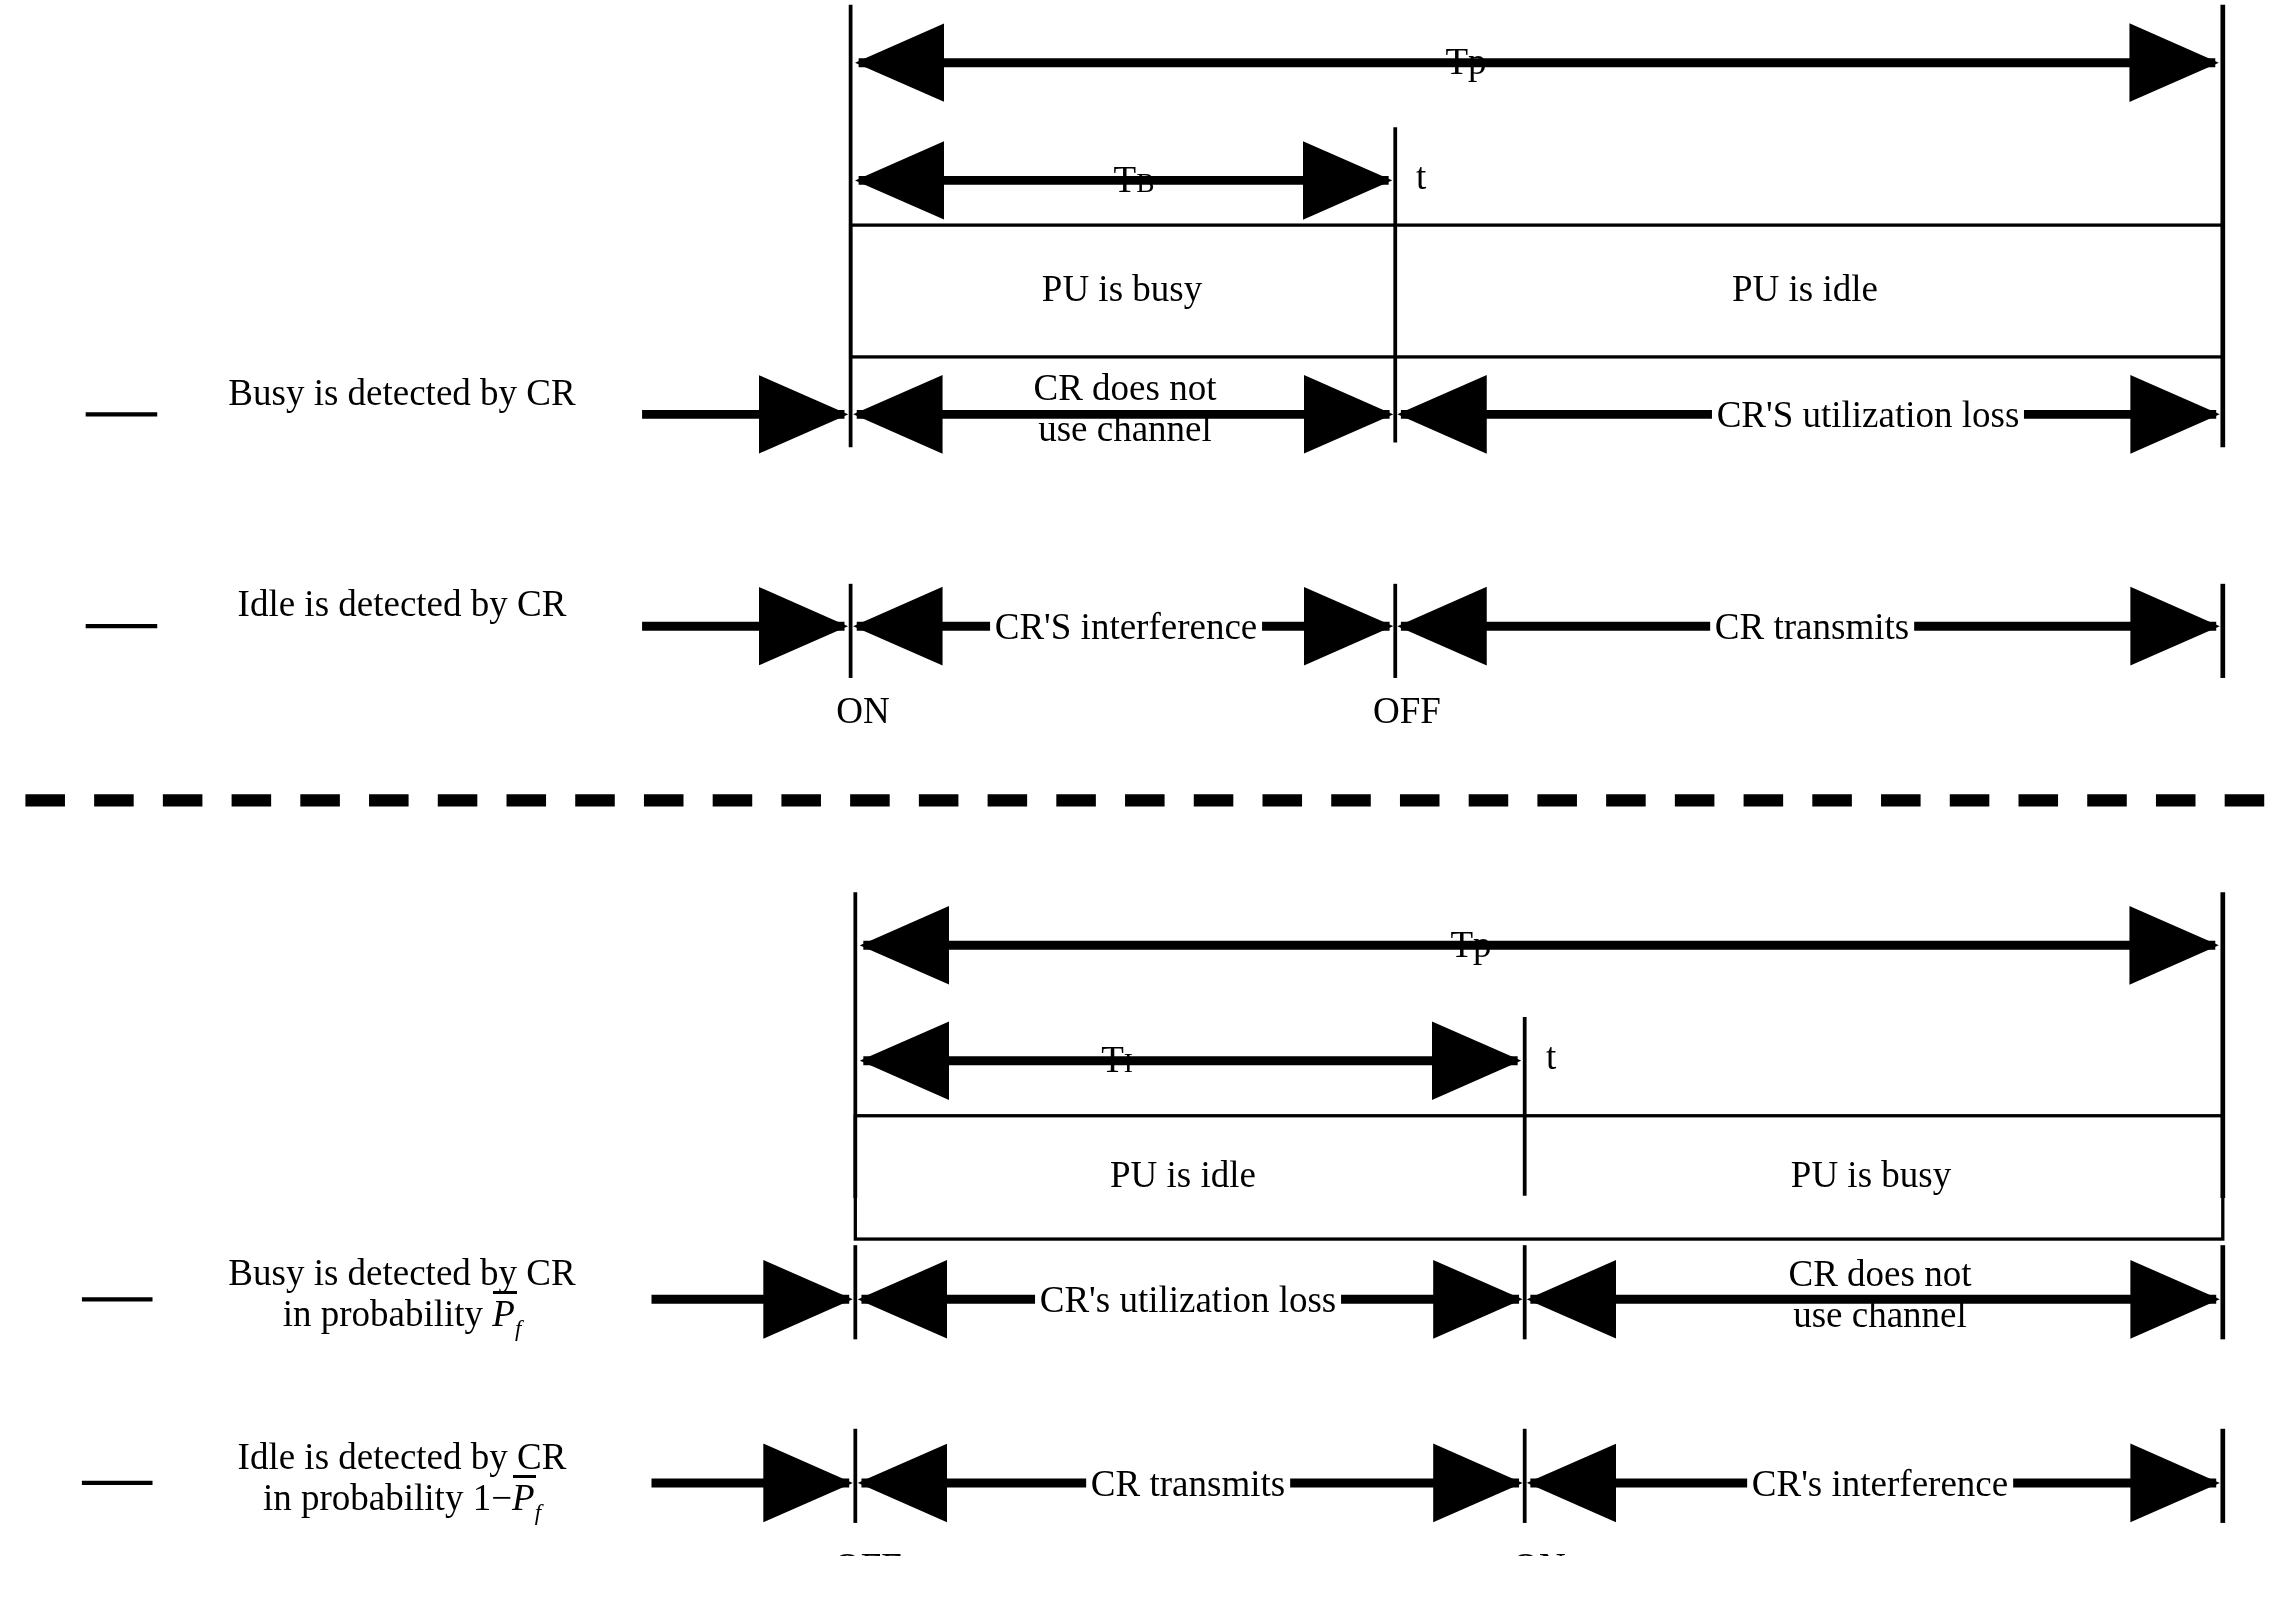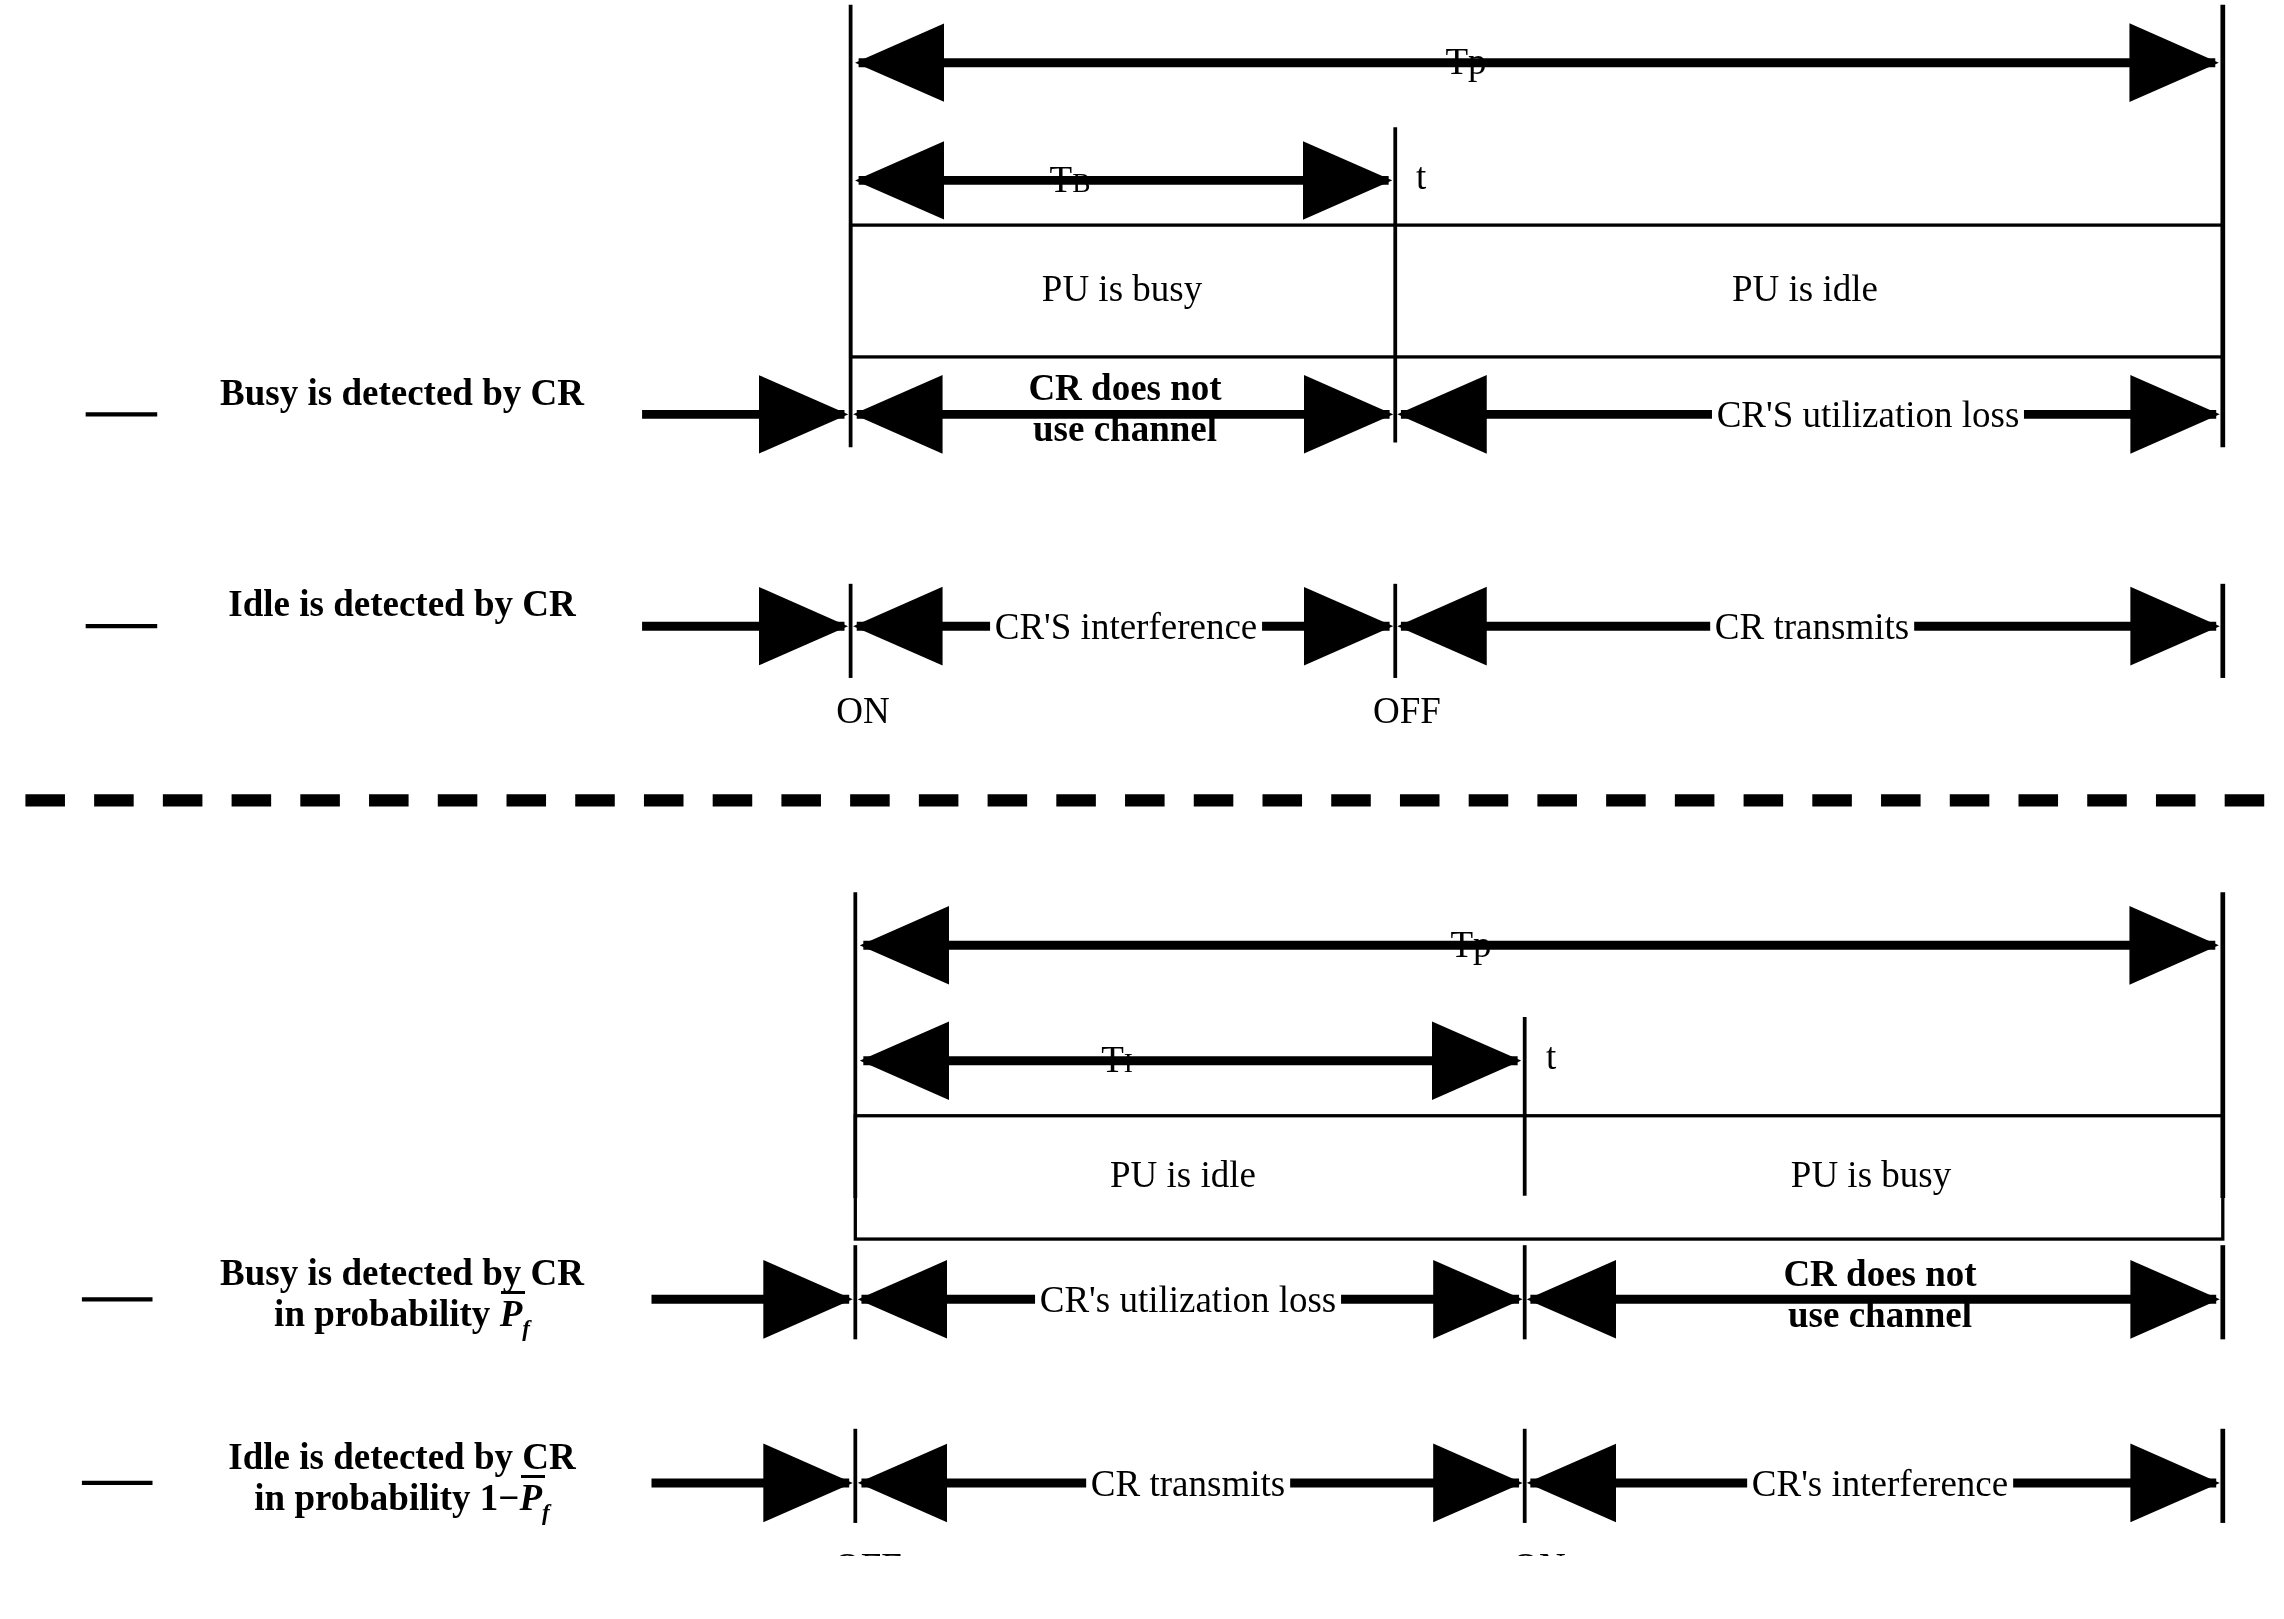--- a/index.html
+++ b/index.html
@@ -6,21 +6,21 @@
   body{font-family:"Liberation Serif","DejaVu Serif",serif;color:#000;}
   #stage{position:relative;width:2284px;height:1556px;background:#fff;overflow:hidden;margin-left:16px;}
   .svgroot{position:absolute;left:0;top:0;width:2284px;height:1620px;}
   .lbl{position:absolute;white-space:nowrap;line-height:1.12;color:#000;}
   .c{transform:translateX(-50%);text-align:center;}
   .big{font-size:37px;}
   .ovb{position:relative;display:inline-block;font-style:italic;}
   .ovb::before{content:"";position:absolute;left:4%;right:16%;top:-0.07em;height:2.8px;background:#000;}
   .sub{font-size:0.62em;font-style:italic;vertical-align:-0.42em;}
   .scap{font-size:0.74em;vertical-align:0;}
-  .two{text-align:center;font-weight:bold;}
+  .two{text-align:center;}
 </style>
 </head>
 <body>
 
 <div id="stage">
 
   <svg class="svgroot" viewBox="0 0 4852 3441">
     <defs>
       <marker id="ahR" markerWidth="10" markerHeight="10" refX="9.6" refY="5" orient="auto" markerUnits="strokeWidth">
         <path d="M0,0.6 L10,5 L0,9.4 z" fill="#000"></path>
@@ -79,21 +79,21 @@
     <line x1="3217" y1="2760" x2="4674" y2="2760" stroke="#000" stroke-width="19" marker-start="url(#ahL)" marker-end="url(#ahR)"></line>
 
     <line x1="140" y1="3150" x2="290" y2="3150" stroke="#000" stroke-width="9"></line>
     <line x1="1350" y1="3150" x2="1770" y2="3150" stroke="#000" stroke-width="19" marker-end="url(#ahR)"></line>
     <line x1="1796" y1="3150" x2="3193" y2="3150" stroke="#000" stroke-width="19" marker-start="url(#ahL)" marker-end="url(#ahR)"></line>
     <line x1="3217" y1="3150" x2="4674" y2="3150" stroke="#000" stroke-width="19" marker-start="url(#ahL)" marker-end="url(#ahR)"></line>
   </svg>
 
   <span class="lbl c big" style="left:1450px;top:41px;">Tp</span>
 
-  <span class="lbl c big" style="left:1054px;top:159px;"><span>T</span><span class="scap">B</span></span>
+  <span class="lbl c big" style="left:1118px;top:159px;"><span>T</span><span class="scap">B</span></span>
 
   <span class="lbl big" style="left:1400px;top:156px;">t</span>
 
   <span class="lbl c big" style="left:1106px;top:268px;">PU is busy</span>
   <span class="lbl c big" style="left:1789px;top:268px;">PU is idle</span>
 
   <div class="lbl big two" style="left:141px;top:372px;width:490px;">
     <div>Busy is detected by CR</div>
   </div>
 

